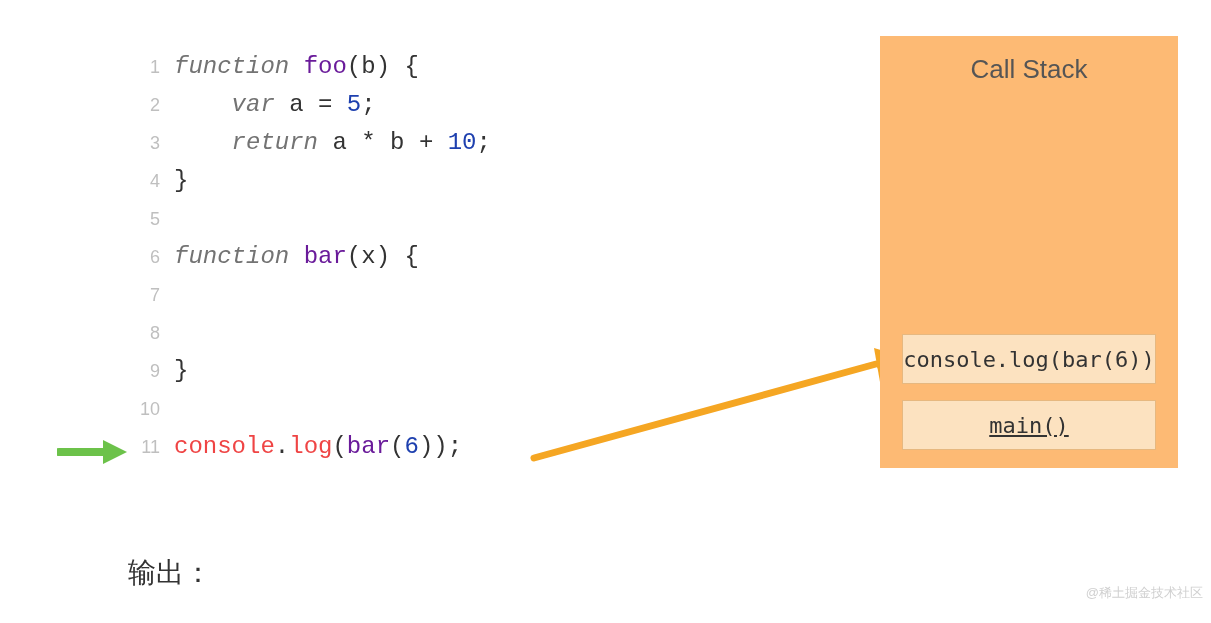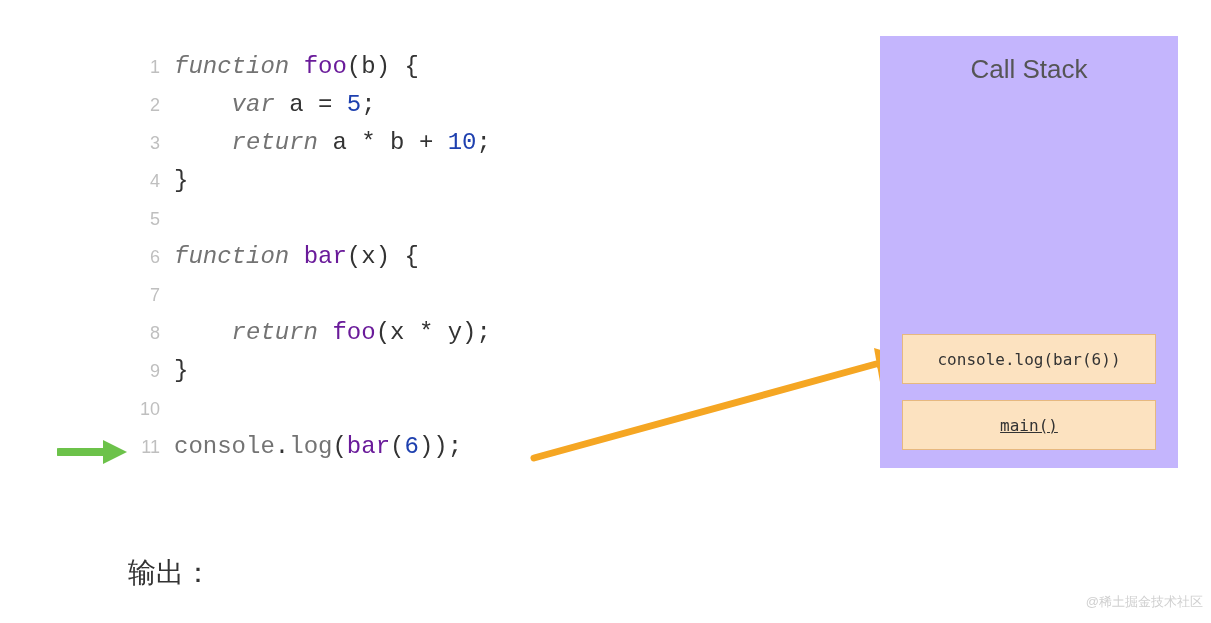--- a/index.html
+++ b/index.html
@@ -31,21 +31,21 @@
     font-size: 18px;
     padding-right: 14px;
     user-select: none;
   }
   .code { white-space: pre; }
   .kw { color: #737373; font-style: italic; }       
   .fn { color: #6a1b9a; text-align: center; }       
   .num { color: #1e40af; }      
   .op { color: #333; }          
   .pl { color: #333; }          
-  .call { color: #737373; font-family: Liberation Mono, monospace; }        
+  .call { color: #ef4444; font-family: Liberation Mono, monospace; }        
 
   .green-arrow {
     position: absolute;
     left: 57px;
     top: 438px;
     width: 70px;
     height: 28px;
   }
   .orange-arrow {
     position: absolute;
@@ -55,59 +55,59 @@
     height: 120px;
     pointer-events: none;
   }
 
   .stack-panel {
     position: absolute;
     left: 880px;
     top: 36px;
     width: 298px;
     height: 432px;
-    background: #c4b5fd;
+    background: #fdba74;
     display: flex;
     flex-direction: column;
     align-items: center;
     padding: 18px 14px 14px 14px;
   }
   .stack-title {
     font-family: -apple-system, Helvetica, Arial, sans-serif;
     font-size: 26px;
     color: #555;
     margin-bottom: auto;
   }
   .stack-frame {
     width: 254px;
     height: 50px;
     background: #fce2c0;
     border: 1px solid #e6b880;
     display: flex;
     align-items: center;
     justify-content: center;
     font-family: "Menlo", "Consolas", monospace;
-    font-size: 16px;
+    font-size: 22px;
     color: #333;
     margin-top: 16px;
   }
   .stack-frame.bottom { margin-bottom: 4px; text-decoration: underline; }
 
   .output-label {
     position: absolute;
     left: 128px;
     top: 554px;
     font-family: "PingFang SC", "Hiragino Sans GB", -apple-system, sans-serif;
     font-size: 28px;
     color: #333;
   }
   .watermark {
     position: absolute;
     right: 8px;
-    bottom: 12px;
+    bottom: 21px;
     font-family: "PingFang SC", sans-serif;
     font-size: 13px;
     color: #d0d0d0;
   }
 </style>
 </head>
 <body>
 
 <div class="code-area" id="code-block">
     <div class="code-line">
@@ -132,21 +132,20 @@
     </div>
     <div class="code-line">
       <span class="ln">6</span>
       <span class="code"><span class="kw">function </span><span class="fn">bar</span><span class="op">(</span><span class="pl">x</span><span class="op">) {</span></span>
     </div>
     <div class="code-line">
       <span class="ln">7</span>
     </div>
     <div class="code-line">
       <span class="ln">8</span>
-      <span class="code"><span class="pl">    </span><span class="kw">return </span><span class="fn">foo</span><span class="op">(</span><span class="pl">x </span><span class="op">* </span><span class="pl">y</span><span class="op">);</span></span>
     </div>
     <div class="code-line">
       <span class="ln">9</span>
       <span class="code"><span class="op">}</span></span>
     </div>
     <div class="code-line">
       <span class="ln">10</span>
       <span class="code"></span>
     </div>
     <div class="code-line">

